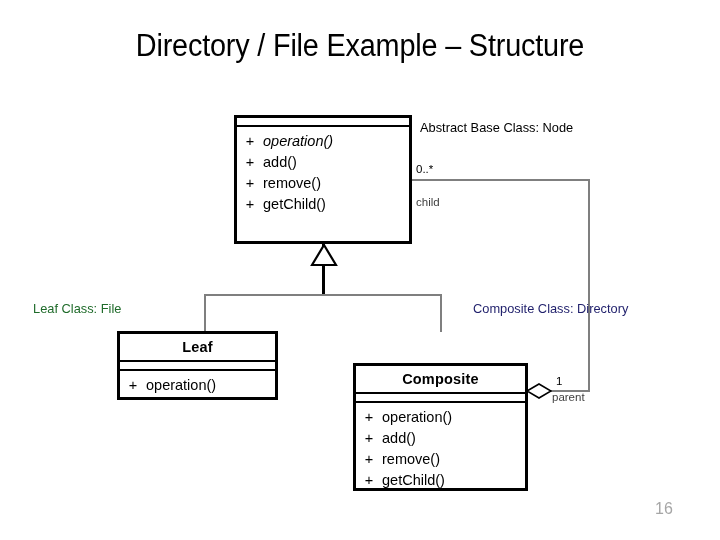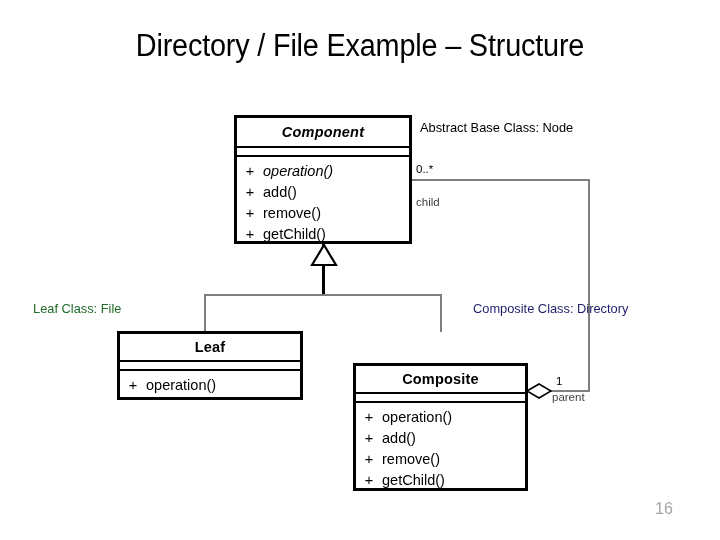--- a/index.html
+++ b/index.html
@@ -85,21 +85,21 @@
     top: 115px;
     width: 178px;
     height: 129px;
   }
   #box-component .uml-title { padding: 6px 0 6px 0; }
 
   
   #box-leaf {
     left: 117px;
     top: 331px;
-    width: 186px;
+    width: 161px;
     height: 69px;
   }
   #box-leaf .uml-title { padding: 5px 0 5px 0; }
 
   
   #box-composite {
     left: 353px;
     top: 331px;
     width: 175px;
     height: 128px;
@@ -239,21 +239,20 @@
 <svg id="assoc-diamond" viewBox="0 0 26 18">
   <polygon points="1,9 13,2 25,9 13,16" fill="#ffffff" stroke="#000000" stroke-width="1.6"></polygon>
 </svg>
 
 <div class="end-label" id="label-child-mult">0..*</div>
 <div class="end-label" id="label-child-role">child</div>
 <div class="end-label" id="label-parent-mult">1</div>
 <div class="end-label" id="label-parent-role">parent</div>
 
 <div class="uml-box" id="box-component">
-  <div class="uml-title abstract">Component</div>
   <div class="uml-attrs"></div>
   <div class="uml-ops">
     <div class="op-row">
       <span class="op-vis">+</span>
       <span class="op-name abstract">operation()</span>
     </div>
     <div class="op-row">
       <span class="op-vis">+</span>
       <span class="op-name">add()</span>
     </div>

